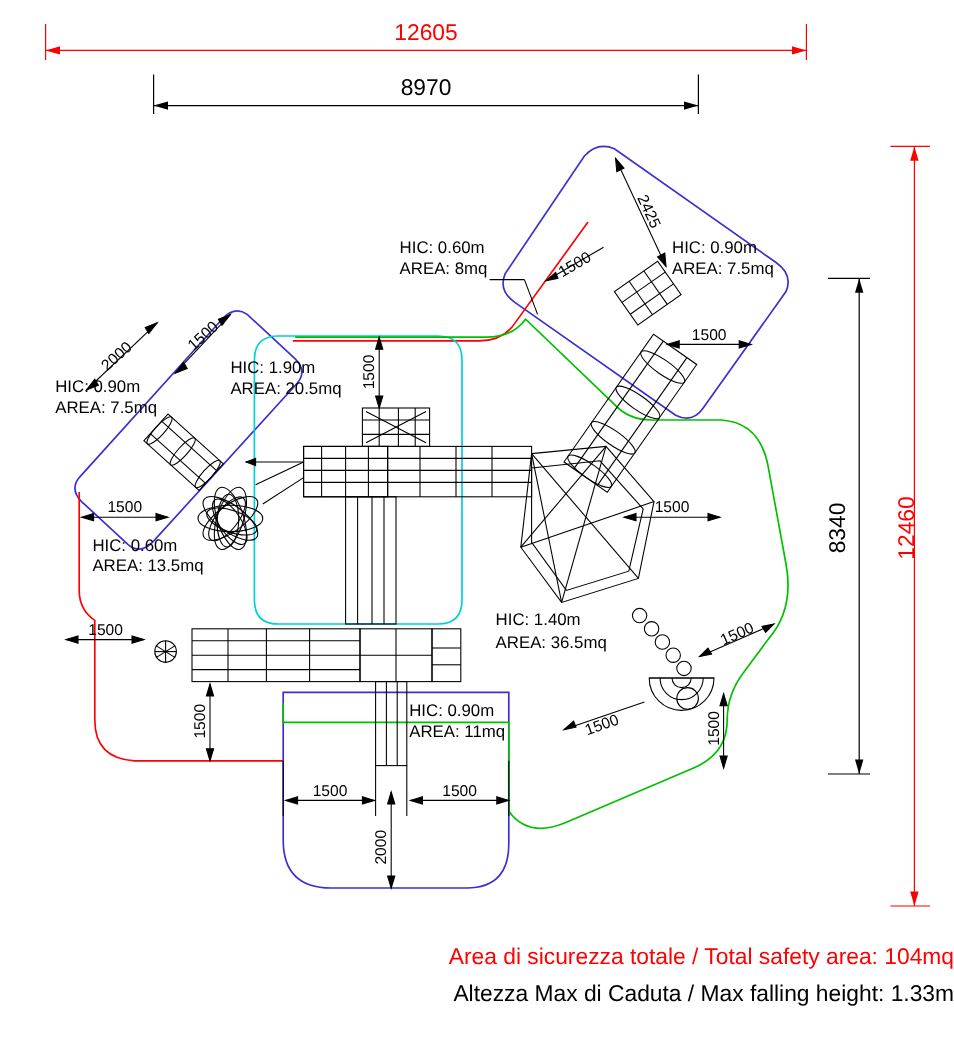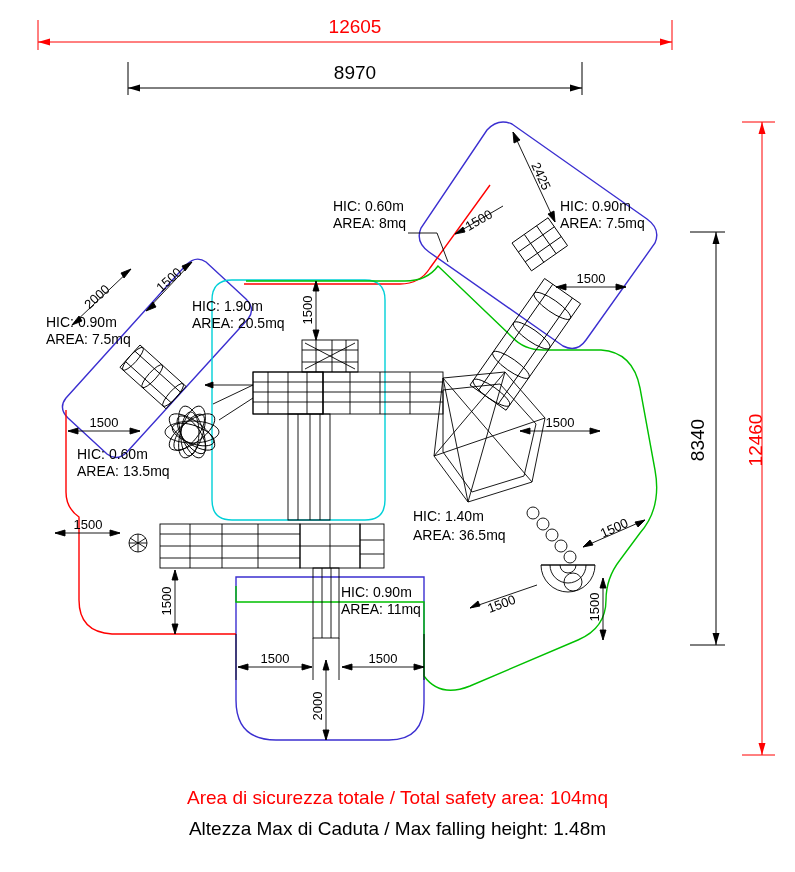--- a/index.html
+++ b/index.html
@@ -15,21 +15,21 @@
     overflow: hidden;
   }
   #drawing {
     position: absolute;
     top: 0; left: 0;
     width: 795px;
     height: 872px;
   }
   .cap {
     position: absolute;
-    text-align: center;
+    text-align: right;
     width: 100%;
     font-family: "Liberation Sans", sans-serif;
   }
   .cap-red {
     top: 787px;
     font-size: 19px;
     color: #ff0000;
   }
   .cap-black {
     top: 818px;
@@ -352,13 +352,13 @@
     <text x="599" y="607" text-anchor="middle" transform="rotate(-90 599 607)">1500</text>
     <text x="171" y="601" text-anchor="middle" transform="rotate(-90 171 601)">1500</text>
     <text x="275" y="663" text-anchor="middle">1500</text>
     <text x="383" y="663" text-anchor="middle">1500</text>
     <text x="322" y="706" text-anchor="middle" transform="rotate(-90 322 706)">2000</text>
   </g>
 
 </svg>
 
 <div class="cap cap-red">Area di sicurezza totale / Total safety area: 104mq</div>
-<div class="cap cap-black">Altezza Max di Caduta / Max falling height: 1.48m</div>
+<div class="cap cap-black">Altezza Max di Caduta / Max falling height: 1.33m</div>
 
 </body></html>

